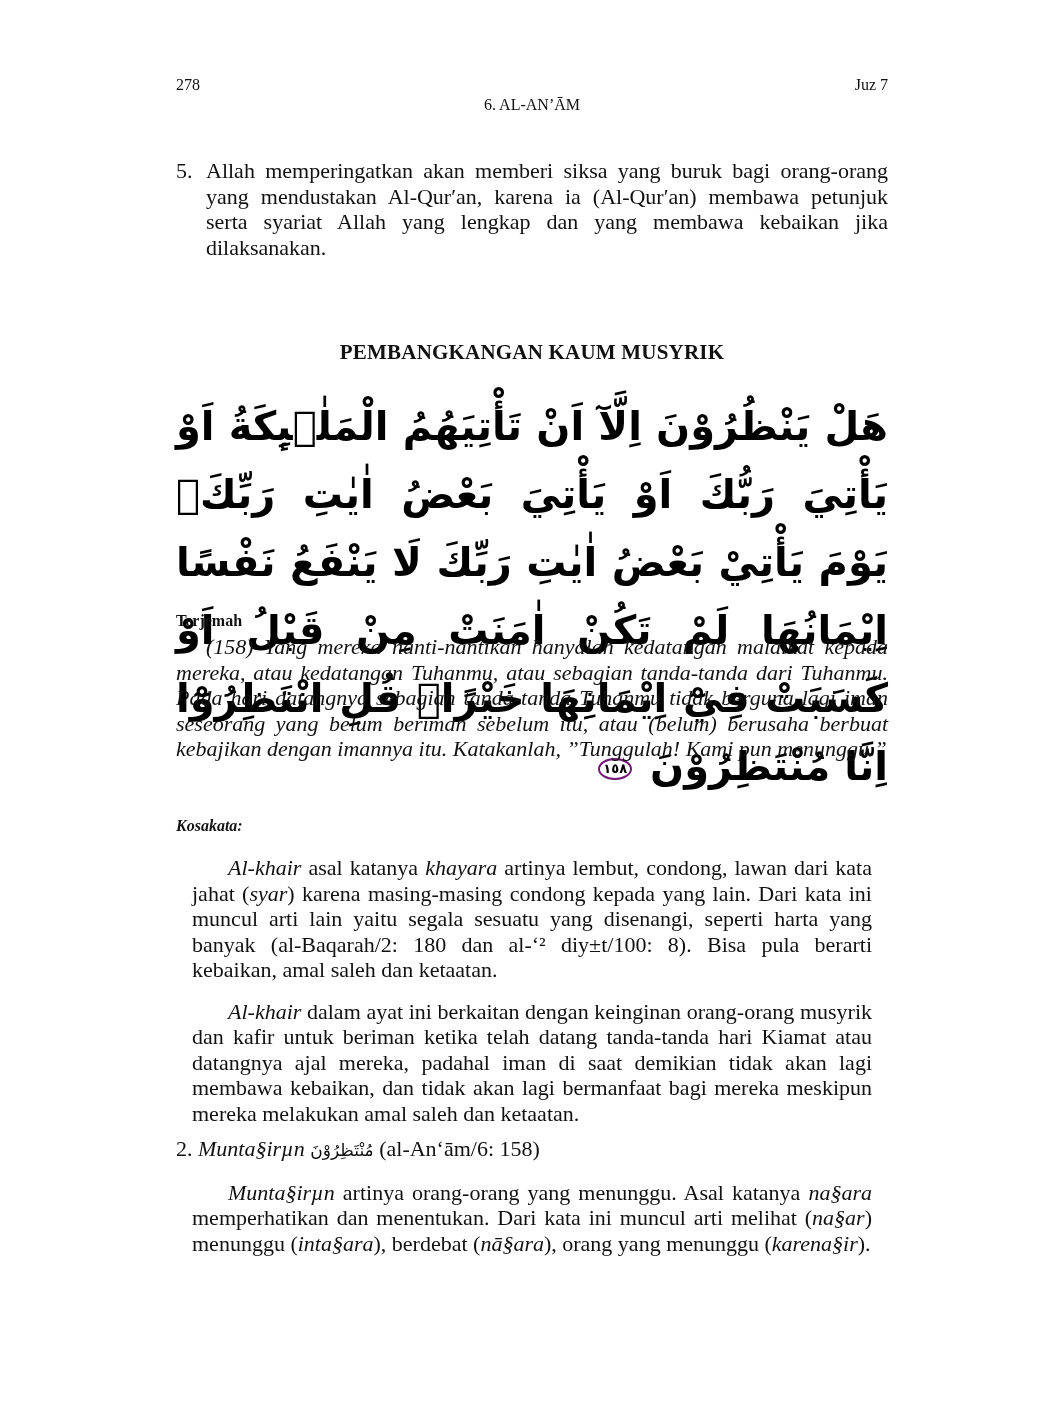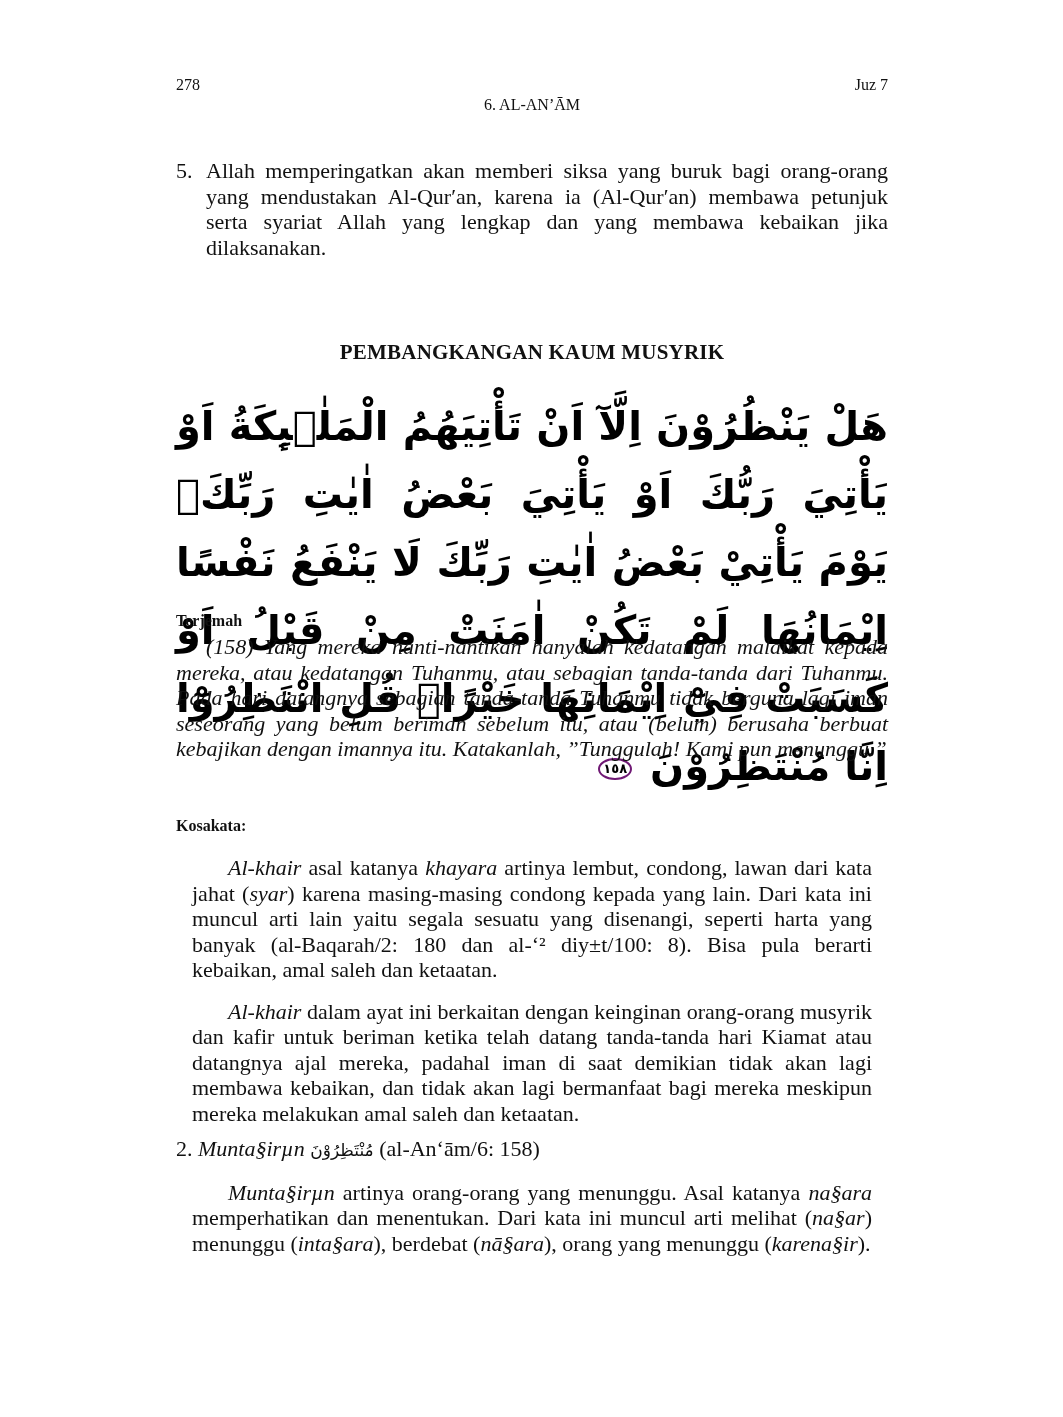--- a/index.html
+++ b/index.html
@@ -17,21 +17,21 @@
                font-weight: bold; font-size: 21px; letter-spacing: 0.2px; }
   .arabic { position: absolute; top: 392px; left: 176px; width: 712px; height: 205px; direction: rtl;
             font-family: "DejaVu Sans", sans-serif; font-weight: bold; font-size: 40px; line-height: 68px;
             text-align: justify; text-align-last: right; color: #000; }
   .ayah-mark { display: inline-block; border: 2px solid #701a75; border-radius: 50%; font-size: 13px;
                line-height: 18px; padding: 0 3px; vertical-align: middle; margin-right: 4px; font-weight: bold; }
   .terjemah { top: 608px; }
   h3 { margin: 0; font-size: 16px; font-weight: bold; line-height: 26px; }
   .italic-p { font-style: italic; text-align: justify; text-indent: 30px; margin: 0; }
   .kosakata { top: 813px; }
-  .kosakata h3 { margin-bottom: 10px; }
+  .kosakata h3 { font-style: italic; margin-bottom: 10px; }
   .entry { margin: 0 0 10px 0; }
   .entry .ar { font-family: "DejaVu Sans", sans-serif; font-size: 17px; direction: rtl; unicode-bidi: isolate; }
   p.body { margin: 16px; text-align: justify; text-indent: 36px; }
   i { font-style: italic; }
 </style>
 </head>
 <body>
 
 <div class="header">
   <span class="pg">278</span>

